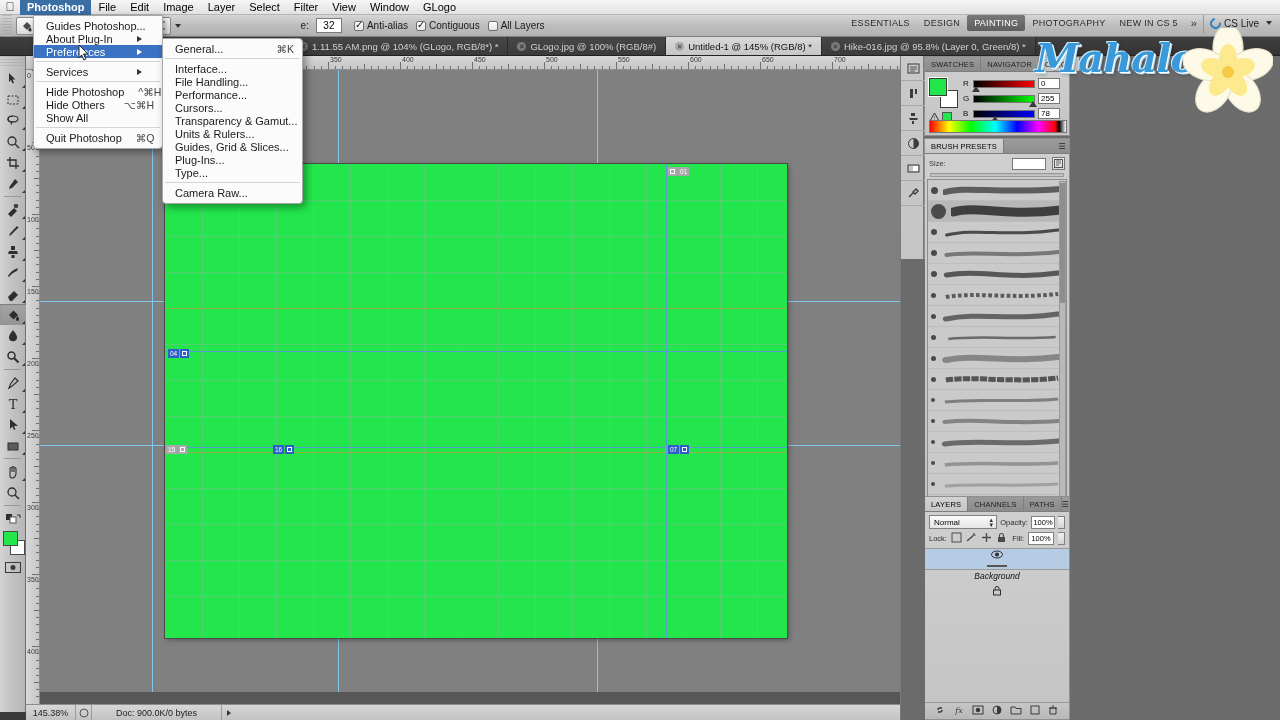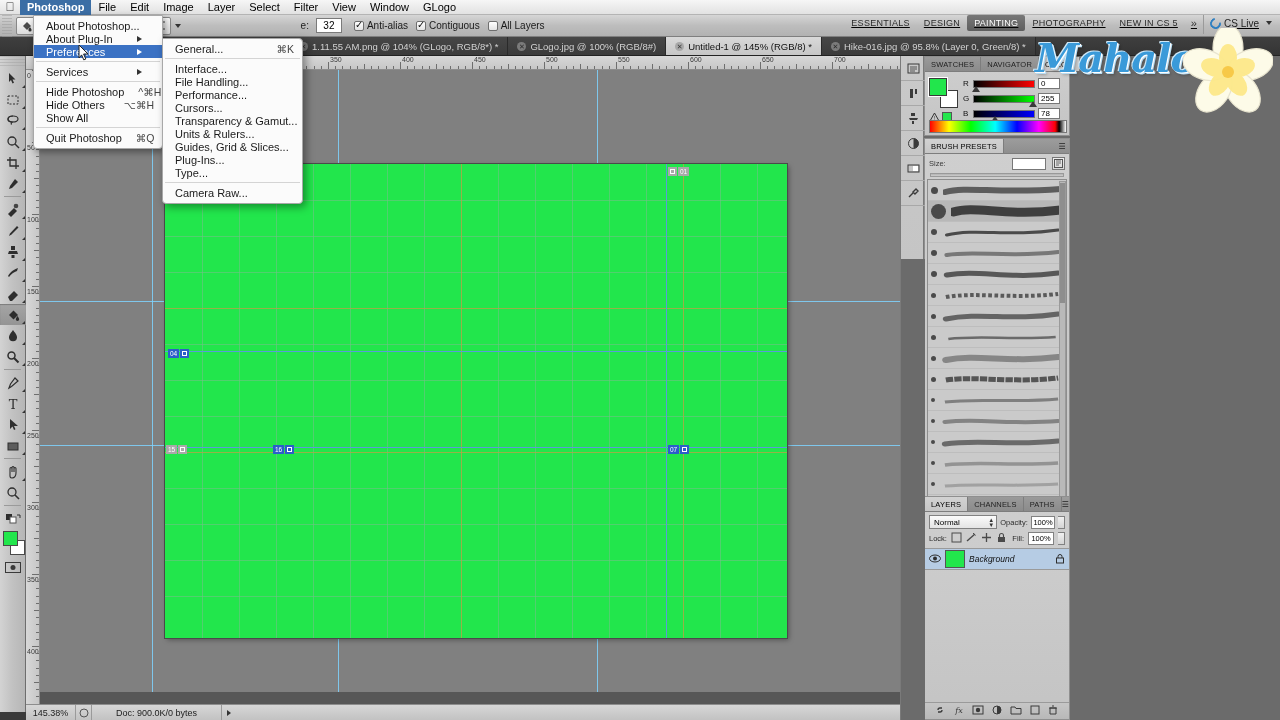--- a/index.html
+++ b/index.html
@@ -56,21 +56,21 @@
     font-size: 10px; text-align: center; line-height: 14px; color: #000;
     margin: 0 4px;
   }
   .chk { width: 10px; height: 10px; border: 1px solid #6f6f6f; background: linear-gradient(to bottom,#fff,#e3e3e3); display:inline-block; vertical-align:-1px; margin-right:3px; border-radius:2px; position: relative;}
   .chk.on::after {
     content: "✓"; position: absolute; left: 0px; top: -3px; font-size: 10px; color: #111;
   }
   .ob-item { display: flex; align-items: center; margin-right: 8px; font-size: 10px; color: #1a1a1a; }
 
   
-  #ws { position: absolute; right: 0; top: 0; height: 16px; display: flex; align-items: center; text-decoration: underline; }
+  #ws { position: absolute; right: 0; top: 0; height: 16px; display: flex; align-items: center; }
   .ws-btn { font-size: 9px; letter-spacing: .3px; color: #2b2b2b; padding: 3px 7px; white-space: nowrap; }
   .ws-btn.sel { background: linear-gradient(to bottom,#787878,#5e5e5e); color: #fff; border-radius: 2px; }
   .ws-more { font-size: 11px; color: #333; padding: 0 6px; }
   .cslive {
     display: flex; align-items: center; gap: 3px; padding: 0 8px 0 6px;
     border-left: 1px solid #9a9a9a; height: 22px; font-size: 10px; color: #222;
   }
   .cs-ring {
     width: 11px; height: 11px; border: 2px solid #2f7fc1; border-radius: 50%;
     border-top-color: transparent; transform: rotate(35deg);
@@ -254,21 +254,21 @@
   
   #layerspanel { position:absolute; left:0; top:440px; width:146px; height:224px;}
   .lp-row1 { display:flex; align-items:center; gap:3px; padding:3px 4px 0 4px;}
   .lp-select { width:72px; height:14px; background:linear-gradient(to bottom,#fbfbfb,#e4e4e4); border:1px solid #818181;
     font-size:8px; color:#000; display:flex; align-items:center; padding-left:4px; position:relative;}
   .lp-select .arrows { position:absolute; right:2px; top:2px; font-size:6px; line-height:4.5px; color:#333;}
   .lp-lab { font-size:7.5px; color:#2a2a2a;}
   .lp-val { width:26px; height:13px; background:#fff; border:1px solid #818181; font-size:7.5px; text-align:center; line-height:12px;}
   .lp-spin { width:7px; height:13px; background:linear-gradient(to bottom,#f0f0f0,#d4d4d4); border:1px solid #818181; border-left:none;}
   .lp-row2 { display:flex; align-items:center; gap:4px; padding:3px 4px 3px 4px;}
-  .lp-layer { height:22px; display:flex; align-items:center; gap:4px; padding:0 4px; background:#b6cce4; border-top:1px solid #9a9a9a; border-bottom:1px solid #9a9a9a;}
+  .lp-layer { height:22px; display:flex; align-items:center; gap:4px; padding:0 4px; background:#b6cce4; border-top:1px solid #9a9a9a; border-bottom:1px solid #9a9a9a;flex-direction:column;}
   .lp-thumb { width:20px; height:18px; background:#22e64c; border:1px solid #555;}
   .lp-name { font-size:8.5px; font-style:italic; color:#111; flex:1;}
   .lp-foot { position:absolute; left:0; right:0; bottom:0; height:17px; background:linear-gradient(to bottom,#c6c6c6,#b8b8b8);
     border-top:1px solid #9a9a9a; display:flex; align-items:center; justify-content:space-around; padding:0 6px;}
 
   
   #mahalo {
     position: absolute; left: 1035px; top: 28px; width: 245px; height: 62px; z-index: 70;
     pointer-events: none;
   }
@@ -1230,21 +1230,21 @@
         <ellipse cx="0" cy="-14" rx="9" ry="14" fill="#fde98a" transform="rotate(216)"></ellipse>
         <ellipse cx="0" cy="-14" rx="9" ry="14" fill="#fde98a" transform="rotate(288)"></ellipse>
       </g>
       <circle cx="0" cy="0" r="6" fill="#f7c948"></circle>
     </g>
   </svg>
 </div>
 
 <div id="psmenu">
   <div class="mrow">
-    <span>About Photoshop...</span>
+    <span>Guides Photoshop...</span>
   </div>
   <div class="mrow">
     <span>About Plug-In</span>
     <span class="sub"></span>
   </div>
   <div class="mrow hl">
     <span>Preferences</span>
     <span class="sub"></span>
   </div>
   <div class="msep"></div>

